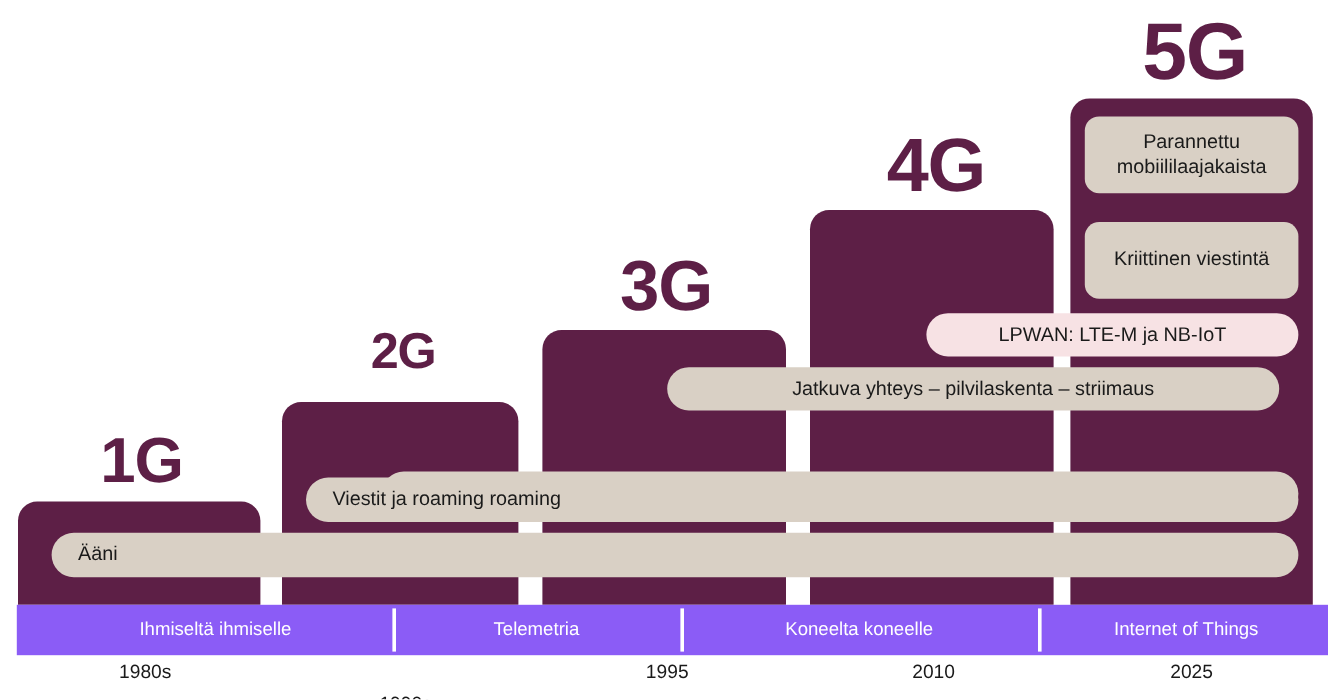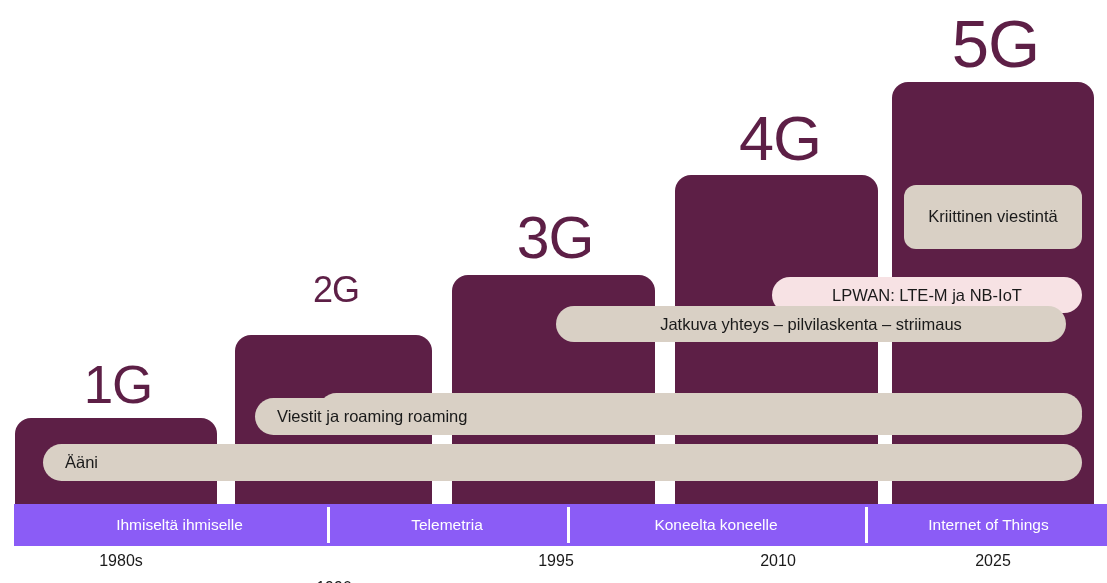--- a/index.html
+++ b/index.html
@@ -23,21 +23,21 @@
   .gen-col {
     position: absolute;
     background: #5d1f46;
     border-radius: 16px 16px 0 0;
   }
 
   
   .gen-label {
     position: absolute;
     color: #5d1f46;
-    font-weight: normal;
+    font-weight: bold;
     letter-spacing: -1px;
     line-height: 1;
     text-align: center;
     white-space: nowrap;
   }
 
   
   .cap-bar {
     position: absolute;
     background: #d9d0c5;
@@ -121,28 +121,29 @@
 
 <div id="infographic">
 
   <div class="gen-col" style="left:15px; top:418px; width:202px; height:86px;"></div>
   <div class="gen-col" style="left:235px; top:335px; width:197px; height:169px;"></div>
   <div class="gen-col" style="left:452px; top:275px; width:203px; height:229px;"></div>
   <div class="gen-col" style="left:675px; top:175px; width:203px; height:329px;"></div>
   <div class="gen-col" style="left:892px; top:82px; width:202px; height:422px;"></div>
 
   <div class="gen-label" style="left:70px; top:358px; width:96px; font-size:53px;">1G</div>
-  <div class="gen-label" style="left:287px; top:272px; width:98px; font-size:36px;">2G</div>
+  <div class="gen-label" style="left:287px; top:272px; width:98px; font-size:42px;">2G</div>
   <div class="gen-label" style="left:504px; top:209px; width:102px; font-size:59px;">3G</div>
   <div class="gen-label" style="left:725px; top:107px; width:110px; font-size:63px;">4G</div>
   <div class="gen-label" style="left:938px; top:10px; width:115px; font-size:67px;">5G</div>
 
+  <div class="feature-box" style="left:904px; top:97px; width:178px; height:64px;">Parannettu mobiililaajakaista</div>
   <div class="feature-box" style="left:904px; top:185px; width:178px; height:64px;">Kriittinen viestintä</div>
 
-  <div class="cap-bar pink center-align" style="left:772px; top:261px; width:310px; height:36px;margin-top:16px;">LPWAN: LTE-M ja NB-IoT</div>
+  <div class="cap-bar pink center-align" style="left:772px; top:261px; width:310px; height:36px;">LPWAN: LTE-M ja NB-IoT</div>
 
   <div class="cap-bar center-align" style="left:556px; top:306px; width:510px; height:36px;">Jatkuva yhteys – pilvilaskenta – striimaus</div>
 
   <div class="cap-bar left-align" style="left:318px; top:352px; width:764px; height:37px;margin-top:41px;">Data</div>
 
   <div class="cap-bar left-align" style="left:255px; top:398px; width:827px; height:37px;">Viestit ja roaming roaming</div>
 
   <div class="cap-bar left-align" style="left:43px; top:444px; width:1039px; height:37px;">Ääni</div>
 
   <div class="era-band">

